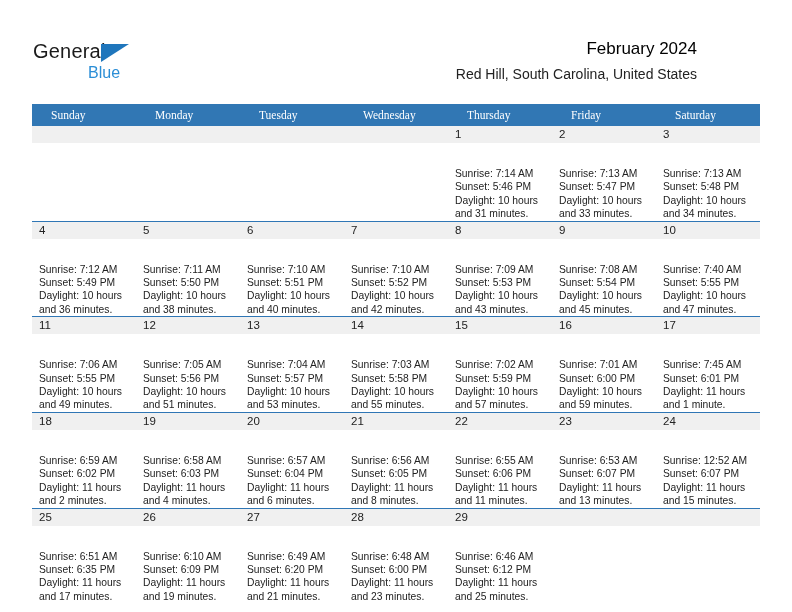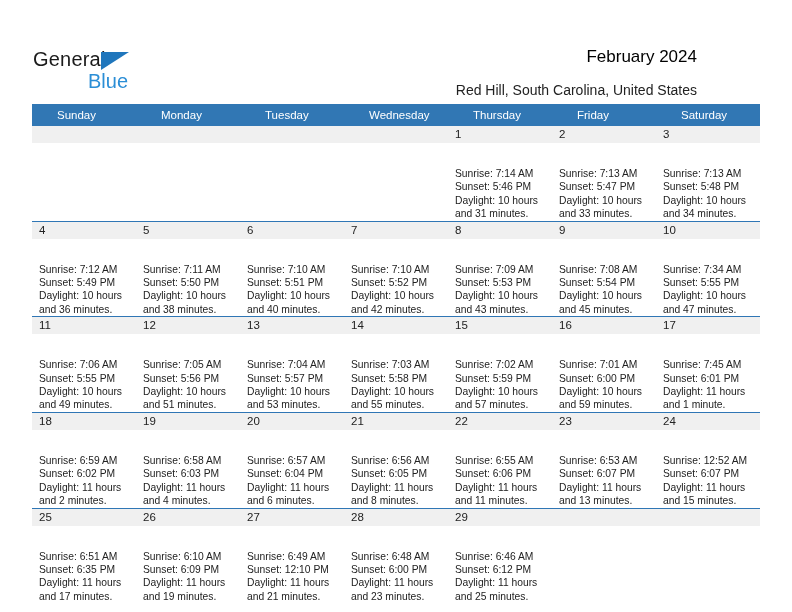--- a/index.html
+++ b/index.html
@@ -16,21 +16,21 @@
     position: relative;
     width: 792px;
     height: 612px;
     background: #ffffff;
     overflow: hidden;
   }
 
   
   .head {
     position: absolute;
-    left: 0; top: 12px;
+    left: 0; top: 4px;
     width: 729px;
     height: 100px;
   }
   .logo {
     position: absolute;
     left: 33px;
     top: 36px;
     width: 180px;
     height: 48px;
   }
@@ -48,21 +48,21 @@
     left: 68px;
     top: 4px;
     width: 0; height: 0;
     border-left: 28px solid #1f76bc;
     border-bottom: 18px solid transparent;
   }
   .logo-blue {
     position: absolute;
     left: 55px;
     top: 22px;
-    font-size: 20px;
+    font-size: 16px;
     color: #2b8ed6;
     line-height: 22px;
     font-family: "Liberation Sans", sans-serif;
   }
   .title-wrap {
     position: absolute;
     right: 32px;
     top: 30px;
     text-align: right;
     width: 420px;
@@ -72,21 +72,20 @@
     color: #000000;
     line-height: 30px;
     font-weight: normal;
     margin: 0;
     font-family: "Liberation Sans", sans-serif;
   }
   .cal-sub {
     font-size: 14px;
     color: #222222;
     line-height: 20px;
-    margin-top: 8px;
     font-family: "Liberation Sans", sans-serif;
   }
 
   
   .cal {
     position: absolute;
     left: 32px;
     top: 104px;
     width: 728px;
   }
@@ -94,23 +93,23 @@
     border-collapse: collapse;
     width: 728px;
     table-layout: fixed;
   }
   .cal th {
     background: #3177b4;
     color: #ffffff;
     font-size: 11.5px;
     font-weight: normal;
     text-align: left;
-    padding: 5px 0 5px 25px;
+    padding: 5px 0 5px 19px;
     height: 20px;
-    font-family: Liberation Sans, sans-serif;
+    font-family: Liberation Serif, serif;
   }
   .cal td {
     vertical-align: top;
     padding: 0;
     border-top: 1.3px solid #2f76b5;
     height: 89px;
     background: #ffffff;
   }
   .cal tr.week:first-child td { border-top: none; }
   .daynum {
@@ -241,21 +240,21 @@
             </td>
             <td>
               <span class="daynum">9</span>
               <span class="info">Sunrise: 7:08 AM
 Sunset: 5:54 PM
 Daylight: 10 hours
 and 45 minutes.</span>
             </td>
             <td>
               <span class="daynum">10</span>
-              <span class="info">Sunrise: 7:34 AM
+              <span class="info">Sunrise: 7:40 AM
 Sunset: 5:55 PM
 Daylight: 10 hours
 and 47 minutes.</span>
             </td>
           </tr>
           <tr class="week">
             <td>
               <span class="daynum">11</span>
               <span class="info">Sunrise: 7:06 AM
 Sunset: 5:55 PM
@@ -367,21 +366,21 @@
             <td>
               <span class="daynum">26</span>
               <span class="info">Sunrise: 6:10 AM
 Sunset: 6:09 PM
 Daylight: 11 hours
 and 19 minutes.</span>
             </td>
             <td>
               <span class="daynum">27</span>
               <span class="info">Sunrise: 6:49 AM
-Sunset: 12:10 PM
+Sunset: 6:20 PM
 Daylight: 11 hours
 and 21 minutes.</span>
             </td>
             <td>
               <span class="daynum">28</span>
               <span class="info">Sunrise: 6:48 AM
 Sunset: 6:00 PM
 Daylight: 11 hours
 and 23 minutes.</span>
             </td>

